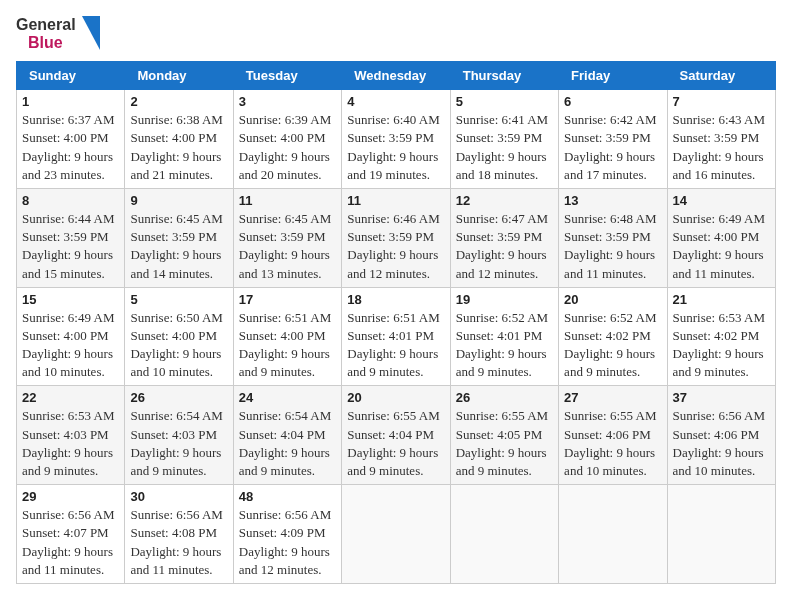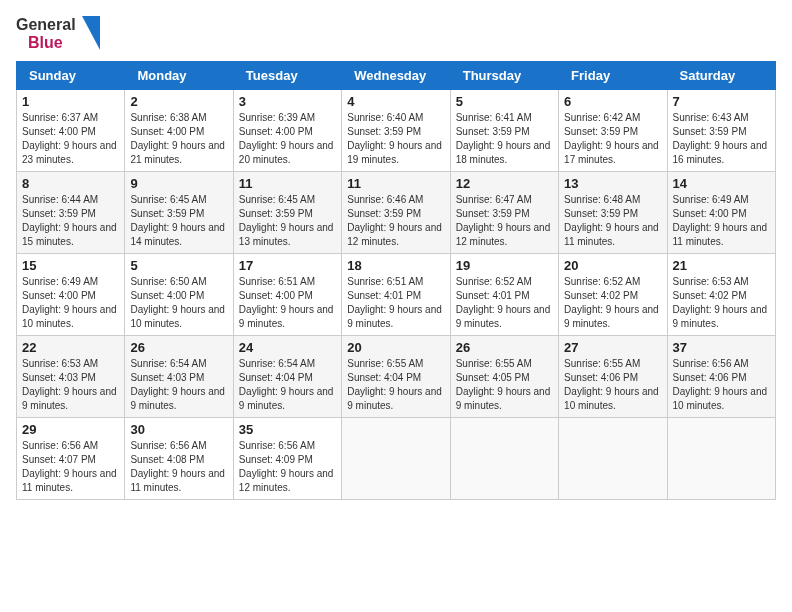--- a/index.html
+++ b/index.html
@@ -61,21 +61,22 @@
     .day-number {
       font-size: 13px;
       font-weight: bold;
       color: #222;
       display: block;
       margin-bottom: 2px;
     }
     .day-info {
       color: #333;
       line-height: 1.4;
-      font-size: 10px;
+      font-size: 13px;
+      font-family: Liberation Serif, serif;
     }
     .empty-cell {
       background: #f9f9f9 !important;
     }
   </style>
 </head>
 <body>
 
 <div class="header">
   <div class="logo">
@@ -351,21 +352,21 @@
       </td>
         <td>
         <span class="day-number">30</span>
         <div class="day-info">
           Sunrise: 6:56 AM<br>
           Sunset: 4:08 PM<br>
           Daylight: 9 hours and 11 minutes.
         </div>
       </td>
         <td>
-        <span class="day-number">35</span>
+        <span class="day-number">48</span>
         <div class="day-info">
           Sunrise: 6:56 AM<br>
           Sunset: 4:09 PM<br>
           Daylight: 9 hours and 12 minutes.
         </div>
       </td>
         <td class="empty-cell"></td>
         <td class="empty-cell"></td>
         <td class="empty-cell"></td>
         <td class="empty-cell"></td>

